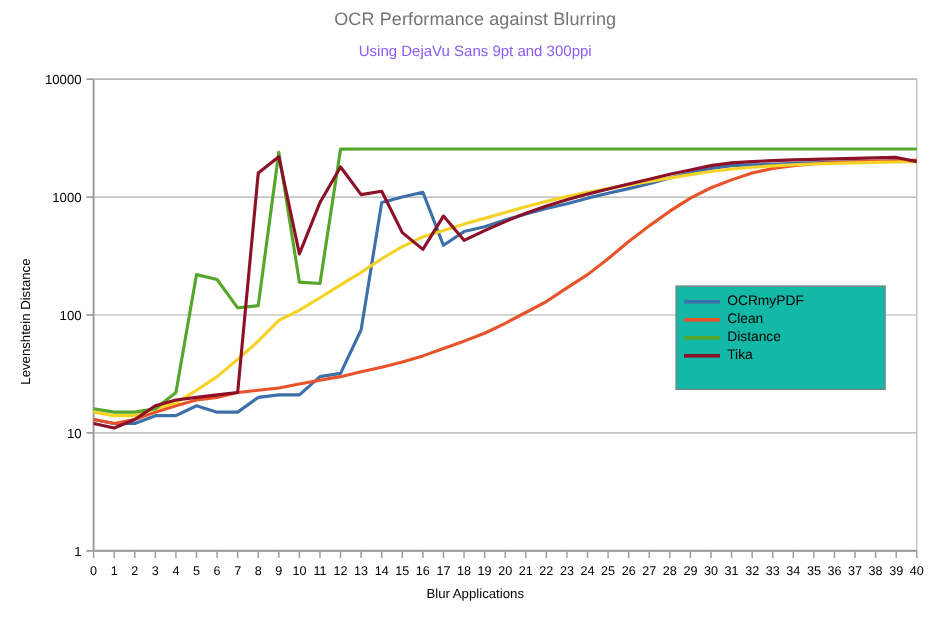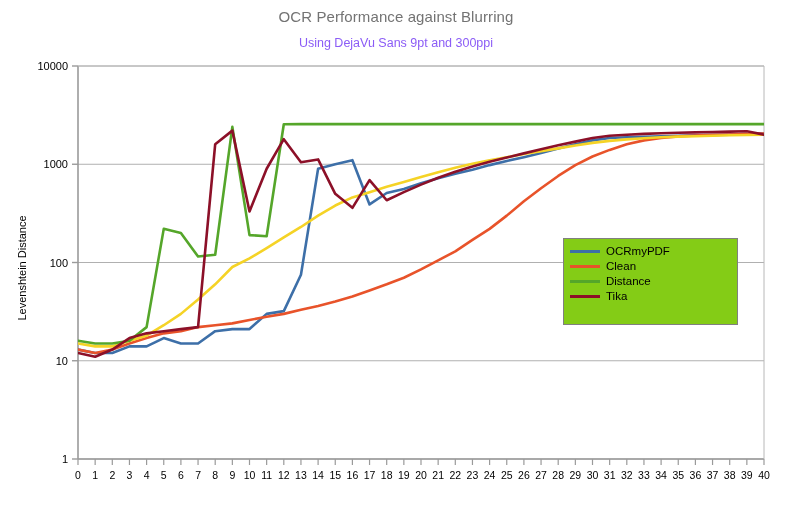--- a/index.html
+++ b/index.html
@@ -74,21 +74,21 @@
     fill: #000000;
     font-family: "Liberation Sans", sans-serif;
     text-anchor: middle;
   }
   .legend-box {
     position: absolute;
     left: 563px;
     top: 238px;
     width: 175px;
     height: 87px;
-    background: #84cc16;
+    background: #14b8a6;
     border: 1px solid #808080;
     box-sizing: border-box;
     padding: 5px 6px 5px 6px;
   }
   .legend-row {
     display: flex;
     align-items: center;
     height: 15px;
     margin-bottom: 0px;
   }
@@ -224,20 +224,21 @@
       <g clip-path="url(#plotclip)">
         <polyline points="78,349.5550656358533 95.15,352.97044257582087 112.30000000000001,352.97044257582087 129.45,346.3929204946131 146.60000000000002,346.3929204946131 163.75,338.1083934745846 180.89999999999998,343.4490337977793 198.05,343.4490337977793 215.20000000000002,331.1738029260139 232.35,329.0919542923924 249.5,329.0919542923924 266.65,313.87283672379317 283.79999999999995,311.1190146300693 300.95000000000005,274.7752308717655 318.1,168.74567344758634 335.25,164.25 352.40000000000003,160.18316868320443 369.55,204.42790235964645 386.7,192.98123019837777 403.84999999999997,188.99052634664082 421,183.2928175560831 438.15000000000003,178.26708222562786 455.3,173.77140877804152 472.45,169.70457746124595 489.59999999999997,165.11203806321237 506.75,160.96611602340715 523.9000000000001,157.18759278217317 541.05,153.05506563585328 558.2,148.39559378041372 575.3499999999999,144.1952117040554 592.5,140.37151171657155 609.65,138.00037768440393 626.8000000000001,137.31399130984346 643.9499999999999,136.8624587063846 661.1,136.19399438998624 678.25,135.75409943363263 695.4,135.31869327962352 712.5500000000001,134.88768524274633 729.6999999999999,134.67380292601382 746.85,134.24922795186922 764,133.62018315127216" fill="none" stroke="#3d6fa8" stroke-width="2.6" stroke-linejoin="round" stroke-linecap="round"></polyline>
         <polyline points="78,349.5550656358533 95.15,352.97044257582087 112.30000000000001,349.5550656358533 129.45,343.4490337977793 146.60000000000002,338.1083934745846 163.75,333.3624587063846 180.89999999999998,331.1738029260139 198.05,327.10697160921825 215.20000000000002,325.2102401112715 232.35,323.3942455018347 249.5,319.9788685618671 266.65,316.816723420627 283.79999999999995,313.87283672379317 300.95000000000005,309.80600540699754 318.1,306.09327929961404 335.25,301.5976058520277 352.40000000000003,296.57187052157246 369.55,290.402671487881 386.7,284.29663964980705 403.84999999999997,277.71911756859924 421,269.4345905485707 438.15000000000003,260.41815136637854 455.3,251.30506563585328 472.45,239.85839347458457 489.59999999999997,228.85697160921825 506.75,215.62283672379314 523.9000000000001,201.2657572184063 541.05,188.2352954301777 558.2,175.96006455841223 575.3499999999999,165.11203806321237 592.5,156.47044257582087 609.65,149.89292049461312 626.8000000000001,144.1952117040554 643.9499999999999,140.37151171657155 661.1,138.00037768440393 678.25,136.41565427987626 695.4,135.53584098922624 712.5500000000001,134.88768524274633 729.6999999999999,134.46098735843697 746.85,134.03851427502684 764,133.62018315127216" fill="none" stroke="#e8532a" stroke-width="2.6" stroke-linejoin="round" stroke-linecap="round"></polyline>
         <polyline points="78,343.4490337977793 95.15,346.3929204946131 112.30000000000001,346.3929204946131 129.45,340.6952117040554 146.60000000000002,335.6694763736002 163.75,325.2102401112715 180.89999999999998,313.87283672379317 198.05,299.5157572184063 215.20000000000002,284.29663964980705 232.35,266.99567344758634 249.5,258.43316868320437 266.65,248.1429204946131 283.79999999999995,237.4194763736002 300.95000000000005,226.96024011127147 318.1,215.62283672379314 335.25,205.5362616323984 352.40000000000003,197.38404303728532 369.55,192.15267148788098 386.7,186.76378985615935 403.84999999999997,181.97980833301142 421,177.09798353643157 438.15000000000003,172.20057742405078 455.3,167.8078459632992 472.45,163.82542502585534 489.59999999999997,160.18316868320443 506.75,157.18759278217317 523.9000000000001,154.05128441607724 541.05,151.12980225262612 558.2,148.39559378041372 575.3499999999999,145.5499106547689 592.5,142.88220248098372 609.65,140.86197036759586 626.8000000000001,139.4071897062255 643.9499999999999,138.23164888931308 661.1,137.31399130984346 678.25,136.63847166791078 695.4,136.19399438998624 712.5500000000001,135.75409943363263 729.6999999999999,135.31869327962352 746.85,134.9950297845101 764,134.67380292601382" fill="none" stroke="#f5d326" stroke-width="2.6" stroke-linejoin="round" stroke-linecap="round"></polyline>
         <polyline points="78,340.6952117040554 95.15,343.4490337977793 112.30000000000001,343.4490337977793 129.45,340.6952117040554 146.60000000000002,327.10697160921825 163.75,228.85697160921825 180.89999999999998,232.92380292601385 198.05,256.5364371852576 215.20000000000002,254.72044257582087 232.35,126.89424550183475 249.5,235.11245870638456 266.65,236.2503776844039 283.79999999999995,124.3074272723639 300.95000000000005,124.14042340811079 318.1,124.14042340811079 335.25,124.14042340811079 352.40000000000003,124.14042340811079 369.55,124.14042340811079 386.7,124.14042340811079 403.84999999999997,124.14042340811079 421,124.14042340811079 438.15000000000003,124.14042340811079 455.3,124.14042340811079 472.45,124.14042340811079 489.59999999999997,124.14042340811079 506.75,124.14042340811079 523.9000000000001,124.14042340811079 541.05,124.14042340811079 558.2,124.14042340811079 575.3499999999999,124.14042340811079 592.5,124.14042340811079 609.65,124.14042340811079 626.8000000000001,124.14042340811079 643.9499999999999,124.14042340811079 661.1,124.14042340811079 678.25,124.14042340811079 695.4,124.14042340811079 712.5500000000001,124.14042340811079 729.6999999999999,124.14042340811079 746.85,124.14042340811079 764,124.14042340811079" fill="none" stroke="#55a62a" stroke-width="2.6" stroke-linejoin="round" stroke-linecap="round"></polyline>
         <polyline points="78,352.97044257582087 95.15,356.68316868320437 112.30000000000001,349.5550656358533 129.45,338.1083934745846 146.60000000000002,333.3624587063846 163.75,331.1738029260139 180.89999999999998,329.0919542923924 198.05,327.10697160921825 215.20000000000002,144.1952117040554 232.35,130.60697160921825 249.5,211.55600540699754 266.65,168.74567344758634 283.79999999999995,139.16947637360016 300.95000000000005,162.16815136637854 318.1,159.41432927265464 335.25,193.82619707398618 352.40000000000003,207.84327929961404 369.55,180.08307683506467 386.7,200.26172423930564 403.84999999999997,192.15267148788098 421,184.64751650679653 438.15000000000003,177.67852899316523 455.3,171.6895601444201 472.45,166.4386557803707 489.59999999999997,161.76369873773632 506.75,157.55073908343962 523.9000000000001,153.3845609630988 541.05,149.28767016436467 558.2,145.27550821167415 575.3499999999999,141.60839347458455 592.5,138.00037768440393 609.65,135.75409943363263 626.8000000000001,134.67380292601382 643.9499999999999,133.82883605040547 661.1,133.20591355885784 678.25,132.7956273895889 695.4,132.38924876700167 712.5500000000001,131.98670396214402 729.6999999999999,131.58792131329176 746.85,131.19283114938196 764,134.67380292601382" fill="none" stroke="#8c1028" stroke-width="2.6" stroke-linejoin="round" stroke-linecap="round"></polyline>
       </g>
     </svg>
 
   <div class="ylabel">Levenshtein Distance</div>
+  <div class="xlabel">Blur Applications</div>
 
   <div class="legend-box" id="legend-box">
       <div class="legend-row">
         <div class="legend-swatch" style="background: rgb(61, 111, 168);"></div>
         <div class="legend-text">OCRmyPDF</div>
       </div>
       <div class="legend-row">
         <div class="legend-swatch" style="background: rgb(232, 83, 42);"></div>
         <div class="legend-text">Clean</div>
       </div>

